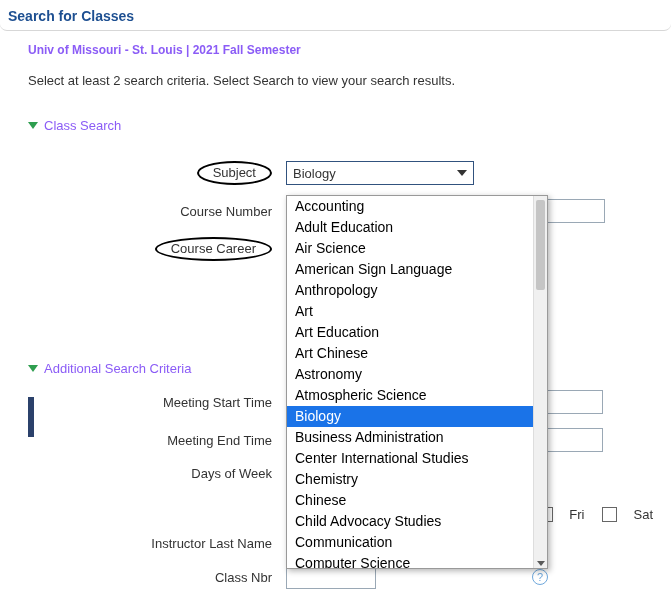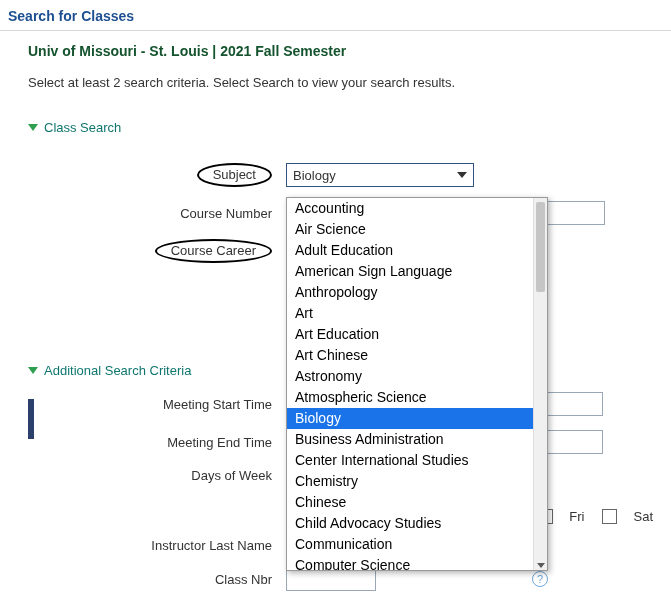--- a/index.html
+++ b/index.html
@@ -11,36 +11,37 @@
     padding: 0;
     width: 671px;
     background: #fff;
   }
   .page-title {
     color: #1d4f91;
     font-weight: bold;
     font-size: 14px;
     padding: 8px 8px 6px 8px;
     border-bottom: 1px solid #d7d7d7;
+    border-radius: 7px;
   }
   .content {
     padding: 12px 0 0 28px;
   }
   .context-line {
     font-weight: bold;
-    font-size: 14px;
-    color: #14532d;
+    font-size: 12px;
+    color: #8b5cf6;
   }
   .instruction {
     margin-top: 16px;
     font-size: 13px;
   }
   .section-header {
     margin-top: 30px;
-    color: #0f766e;
+    color: #8b5cf6;
     font-size: 13px;
     display: flex;
     align-items: center;
     gap: 6px;
     cursor: pointer;
   }
   .section-header .tri {
     display: inline-block;
     width: 0; height: 0;
     border-left: 5px solid transparent;
@@ -208,22 +209,22 @@
         </div>
       </div>
     </div>
 
     <div class="dropdown-list" id="subject-dropdown">
       <div class="scrollbar">
         <div class="thumb"></div>
         <div class="down-arrow"></div>
       </div>
     <div class="opt">Accounting</div>
+        <div class="opt">Adult Education</div>
         <div class="opt">Air Science</div>
-        <div class="opt">Adult Education</div>
         <div class="opt">American Sign Language</div>
         <div class="opt">Anthropology</div>
         <div class="opt">Art</div>
         <div class="opt">Art Education</div>
         <div class="opt">Art Chinese</div>
         <div class="opt">Astronomy</div>
         <div class="opt">Atmospheric Science</div>
         <div class="opt selected">Biology</div>
         <div class="opt">Business Administration</div>
         <div class="opt">Center International Studies</div>

